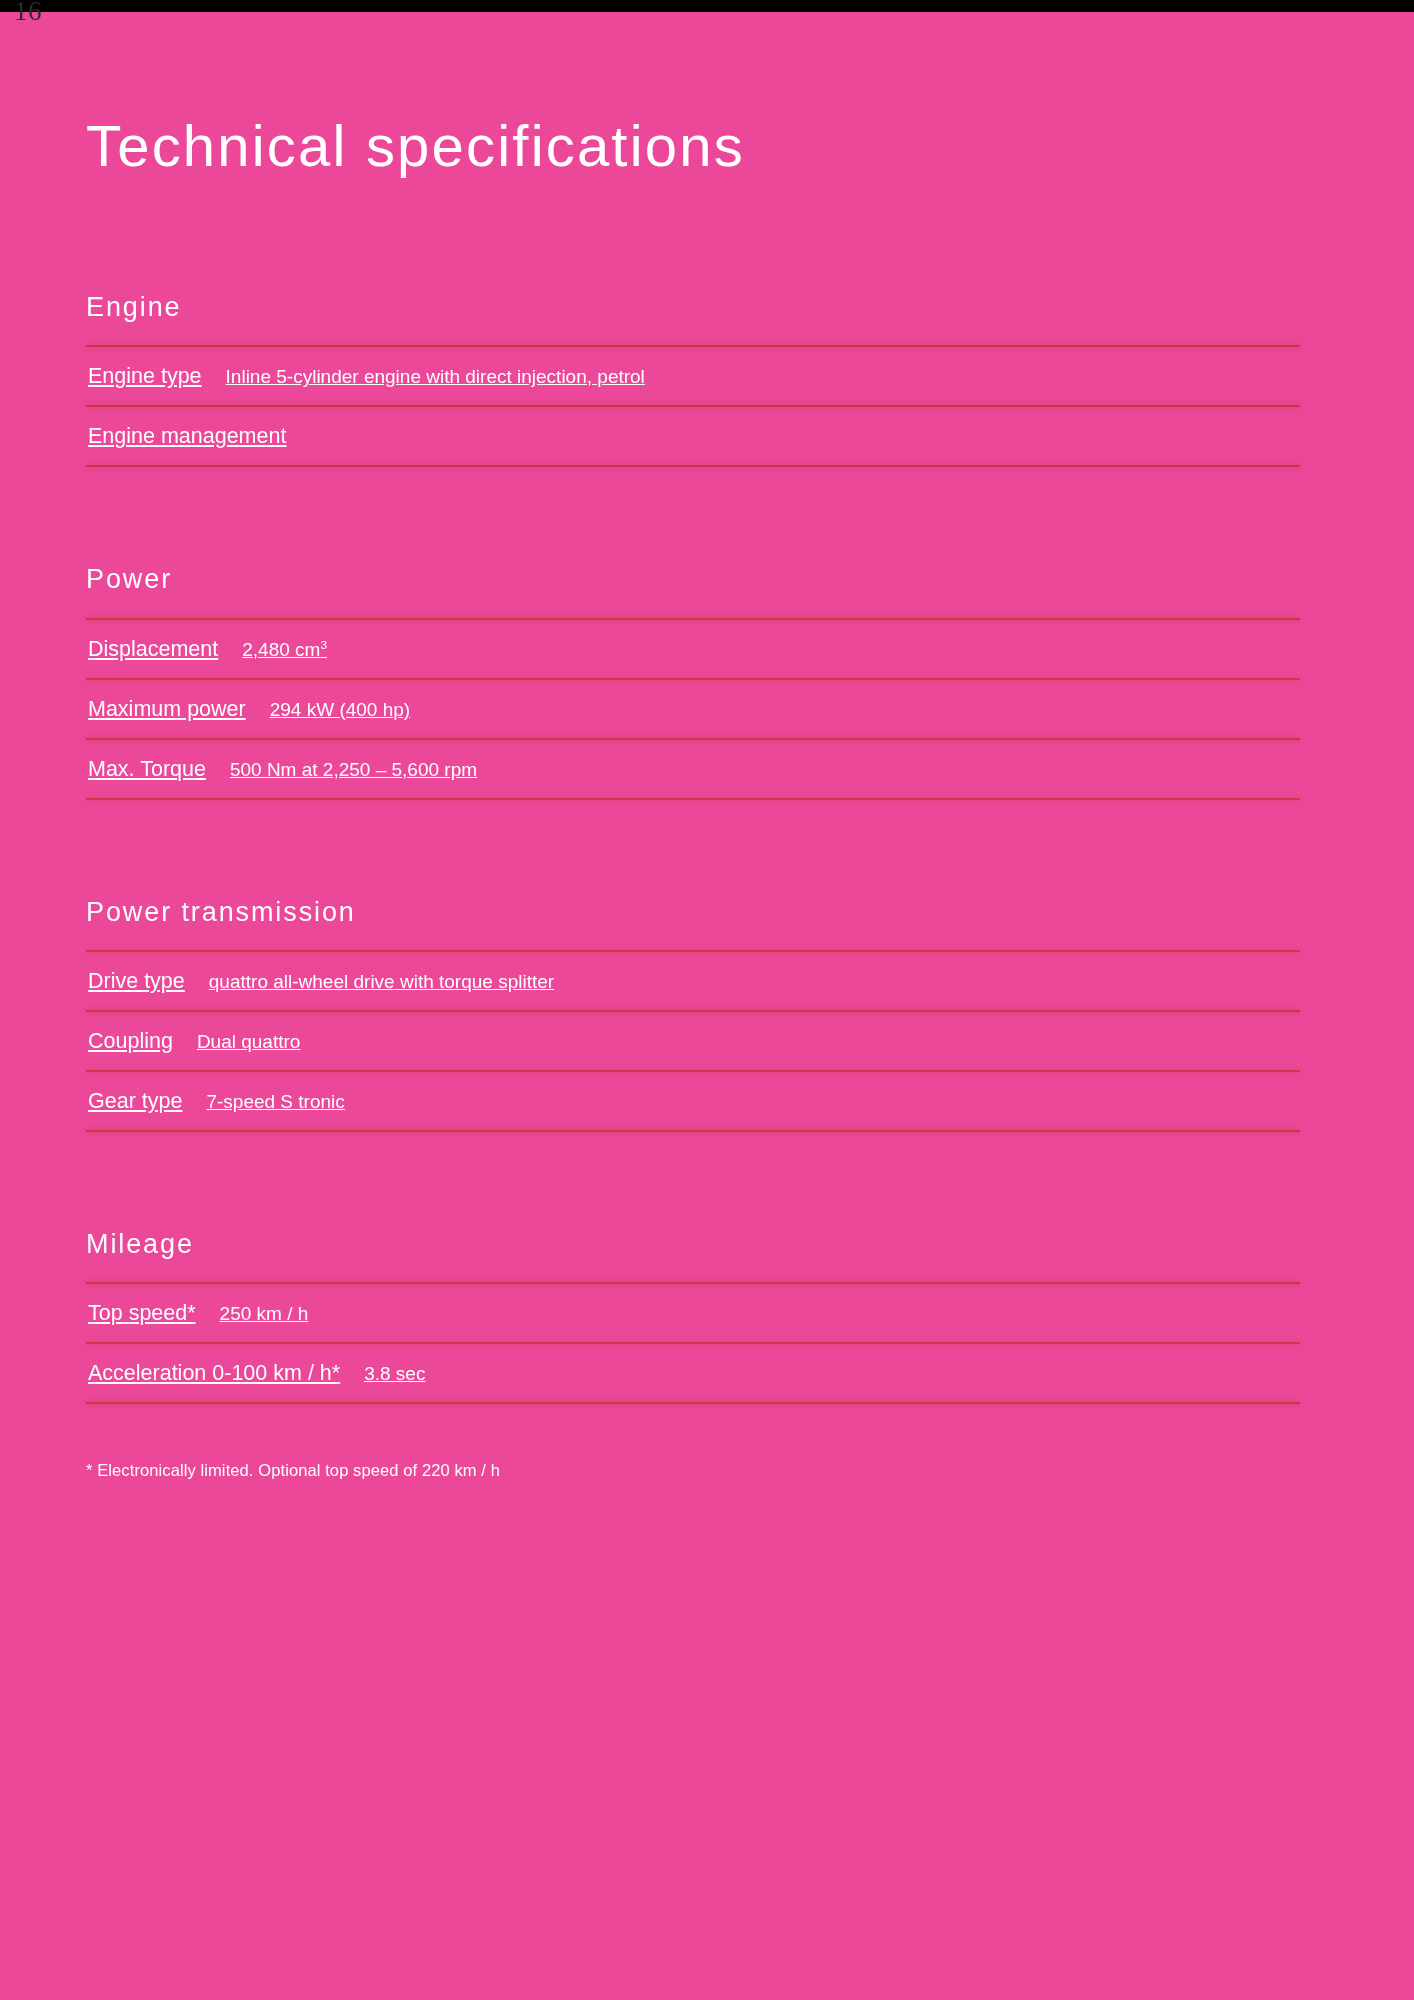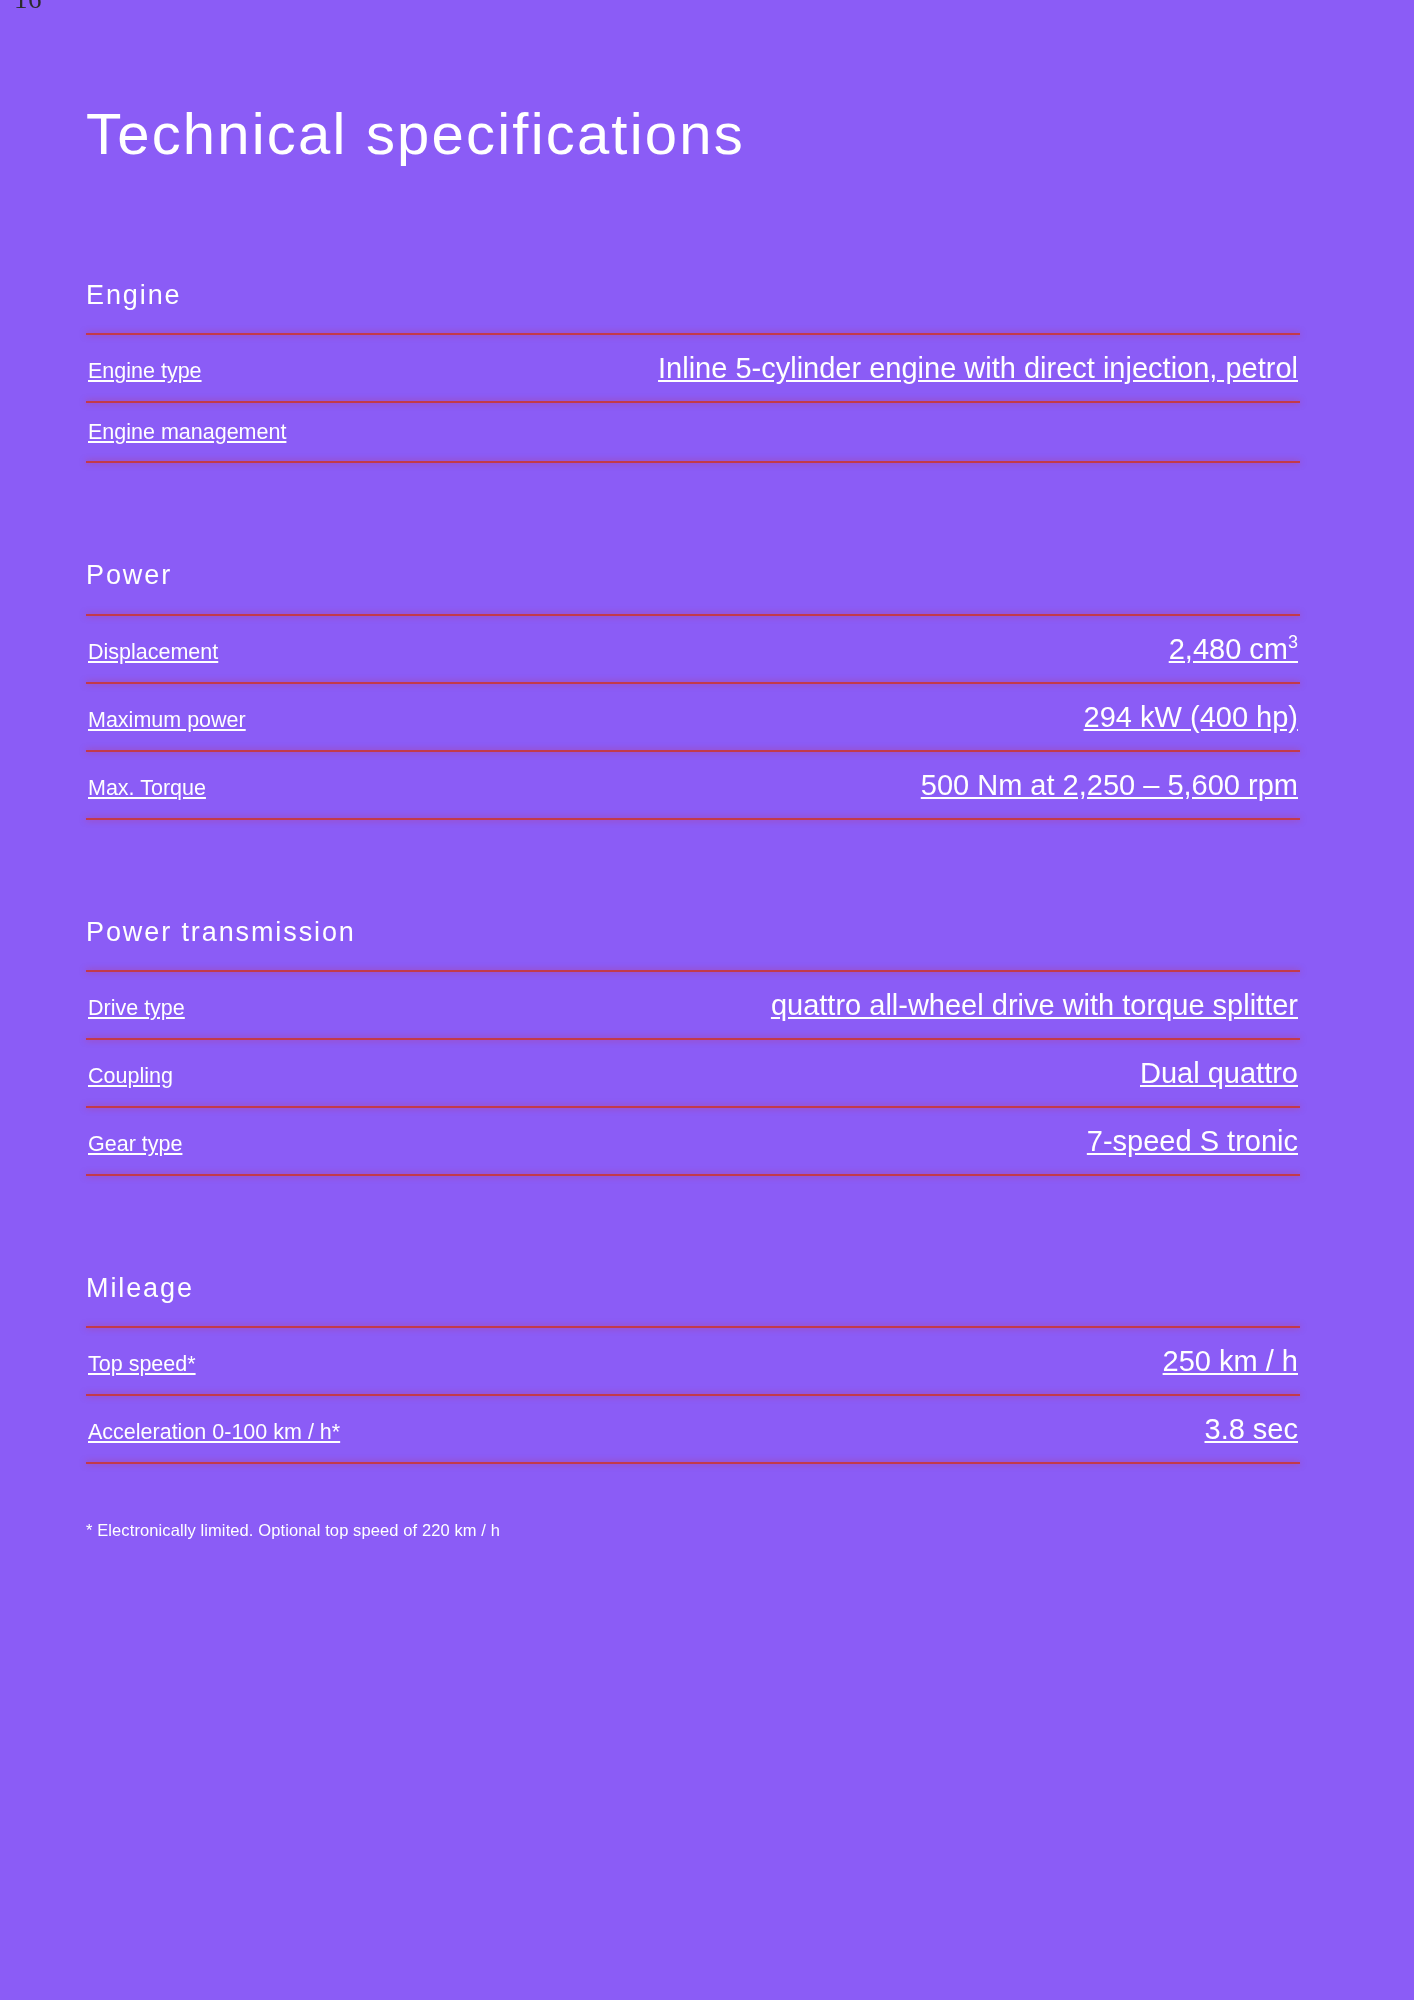--- a/index.html
+++ b/index.html
@@ -14,21 +14,22 @@
     overflow: hidden;
     font-family: "Liberation Sans", sans-serif;
     color: #ffffff;
     position: relative;
     -webkit-font-smoothing: antialiased;
   }
 
   .page {
     position: absolute;
     inset: 0;
-    background: #8b5cf6;
+    background: #ec4899;
+    margin-top: 12px;
   }
 
   
   .folio {
     position: absolute;
     left: 14px;
     top: -14px;
     font-size: 27px;
     font-family: "Liberation Serif", serif;
     color: #2b2b2b;
@@ -108,24 +109,23 @@
 
   .spec-label {
     font-size: 21.5px;
     font-weight: 400;
     color: #ffffff;
     white-space: nowrap;
     text-align: left;
   }
 
   .spec-value {
-    font-size: 29px;
-    font-weight: 400;
-    color: #ffffff;
-    text-align: right;
+    font-size: 19px;
+    font-weight: 400;
+    color: #ffffff;
     flex: 1 1 auto;
     white-space: nowrap;
   }
 
   
   .footnote {
     margin: 0;
     padding-top: 57px;
     font-size: 16.5px;
     font-weight: 400;

